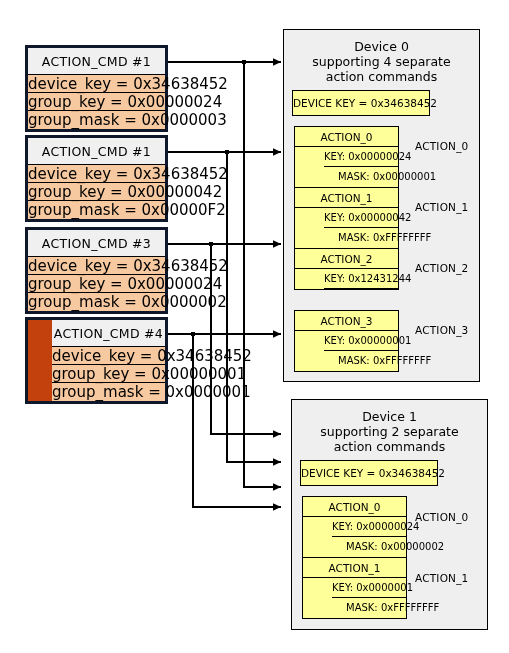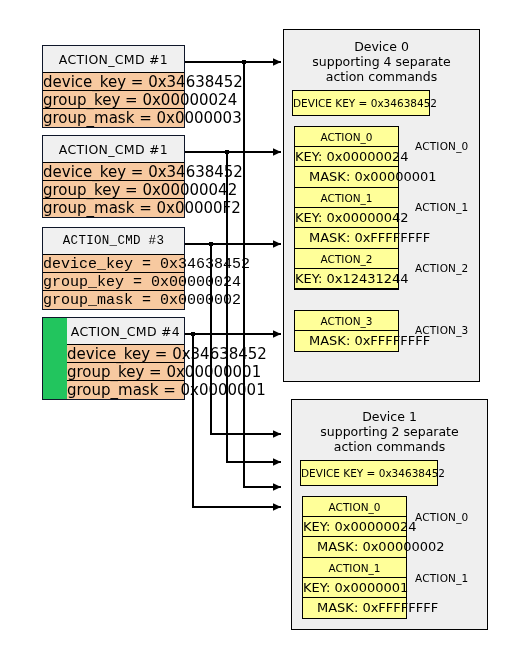--- a/index.html
+++ b/index.html
@@ -15,24 +15,23 @@
     width: 509px;
     height: 653px;
     background: #ffffff;
     overflow: hidden;
   }
 
   
   .cmd-box {
     position: absolute;
     width: 143px;
-    border: 1px solid #0f172a;
-    box-sizing: border-box;
-    background: #22c55e;
-    margin-left: 17px;
+    border: 3px solid #0f172a;
+    box-sizing: border-box;
+    background: #c2410c;
   }
   .cmd-title {
     height: 27px;
     line-height: 27px;
     text-align: center;
     font-size: 12.5px;
     color: #000000;
     background: #f0f0f0;
     border-bottom: 1px solid #000000;
     box-sizing: border-box;
@@ -97,25 +96,26 @@
     text-align: center;
     font-size: 10.5px;
     color: #000000;
     border-bottom: 1px solid #000000;
     box-sizing: border-box;
     white-space: nowrap;
   }
   .action-row {
     height: 20px;
     line-height: 20px;
-    font-size: 13px;
-    color: #000000;
-    border-bottom: 1px solid #000000;
-    box-sizing: border-box;
-    white-space: nowrap;
+    font-size: 10px;
+    color: #000000;
+    border-bottom: 1px solid #000000;
+    box-sizing: border-box;
+    white-space: nowrap;
+    margin-left: 29px;
   }
   .action-row.last {
     border-bottom: none;
     padding-left: 14px;
   }
 
   
   .out-label {
     position: absolute;
     font-size: 10.5px;
@@ -185,21 +185,21 @@
     <div class="cmd-field last">group_mask = 0x0000003</div>
   </div>
 
   <div class="cmd-box" style="left:25px; top:135px;">
     <div class="cmd-title">ACTION_CMD #1</div>
     <div class="cmd-field">device_key = 0x34638452</div>
     <div class="cmd-field">group_key = 0x00000042</div>
     <div class="cmd-field last">group_mask = 0x00000F2</div>
   </div>
 
-  <div class="cmd-box" style="left:25px; top:227px;font-family:Liberation Mono, monospace;">
+  <div class="cmd-box" style="left:25px; top:227px;">
     <div class="cmd-title">ACTION_CMD #3</div>
     <div class="cmd-field">device_key = 0x34638452</div>
     <div class="cmd-field">group_key = 0x00000024</div>
     <div class="cmd-field last">group_mask = 0x0000002</div>
   </div>
 
   <div class="cmd-box" style="left:25px; top:317px;padding-left:24px;">
     <div class="cmd-title">ACTION_CMD #4</div>
     <div class="cmd-field">device_key = 0x34638452</div>
     <div class="cmd-field">group_key = 0x00000001</div>
@@ -224,20 +224,21 @@
       <div class="action-row last">MASK: 0xFFFFFFFF</div>
     </div>
 
     <div class="action-block" style="left:10px; top:218px;">
       <div class="action-name">ACTION_2</div>
       <div class="action-row">KEY: 0x12431244</div>
     </div>
 
     <div class="action-block" style="left:10px; top:280px;">
       <div class="action-name">ACTION_3</div>
+      <div class="action-row">KEY: 0x00000001</div>
       <div class="action-row last">MASK: 0xFFFFFFFF</div>
     </div>
   </div>
 
   <div class="device-panel" style="left:291px; top:399px; width:197px; height:231px;">
     <div class="device-title" style="top:9px;">Device 1
 supporting 2 separate
 action commands</div>
     <div class="device-key" style="left:8px; top:60px; width:138px; height:26px;">DEVICE KEY = 0x34638452</div>
 

